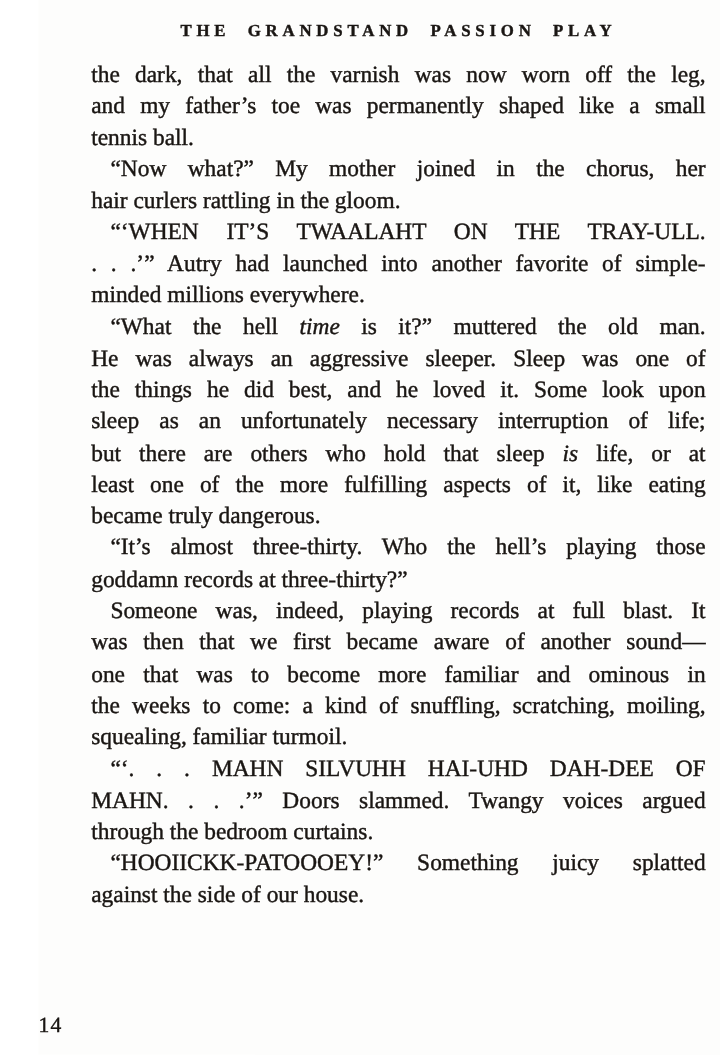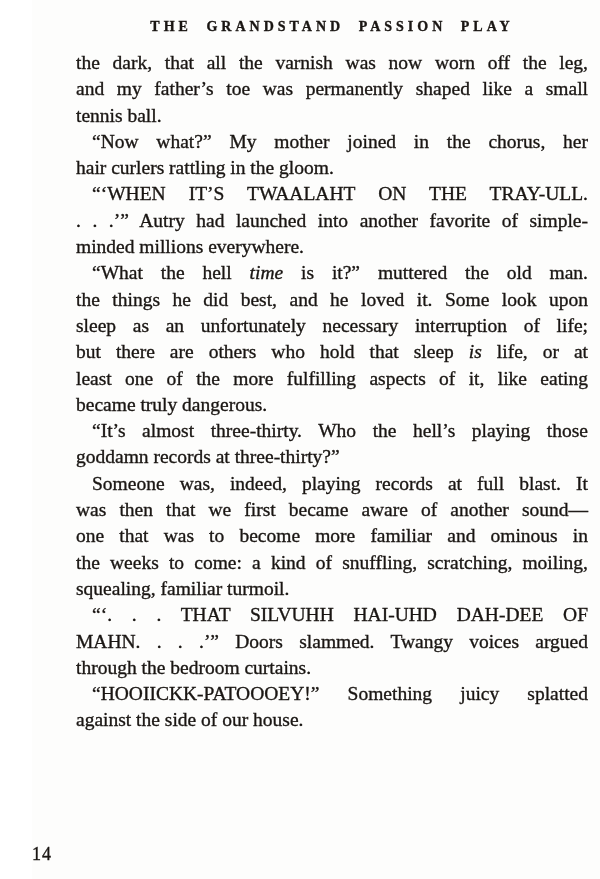--- a/index.html
+++ b/index.html
@@ -81,39 +81,40 @@
         <div class="line">“Now what?” My mother joined in the chorus, her</div>
         <div class="line">hair curlers rattling in the gloom.</div>
       </div>
       <div class="para indent">
         <div class="line">“‘WHEN IT’S TWAALAHT ON THE TRAY-ULL.</div>
         <div class="line">. . .’” Autry had launched into another favorite of simple-</div>
         <div class="line">minded millions everywhere.</div>
       </div>
       <div class="para indent">
         <div class="line">“What the hell <i>time</i> is it?” muttered the old man.</div>
+        <div class="line">He was always an aggressive sleeper. Sleep was one of</div>
         <div class="line">the things he did best, and he loved it. Some look upon</div>
         <div class="line">sleep as an unfortunately necessary interruption of life;</div>
         <div class="line">but there are others who hold that sleep <i>is</i> life, or at</div>
         <div class="line">least one of the more fulfilling aspects of it, like eating</div>
         <div class="line">became truly dangerous.</div>
       </div>
       <div class="para indent">
         <div class="line">“It’s almost three-thirty. Who the hell’s playing those</div>
         <div class="line">goddamn records at three-thirty?”</div>
       </div>
       <div class="para indent">
         <div class="line">Someone was, indeed, playing records at full blast. It</div>
         <div class="line">was then that we first became aware of another sound—</div>
         <div class="line">one that was to become more familiar and ominous in</div>
         <div class="line">the weeks to come: a kind of snuffling, scratching, moiling,</div>
         <div class="line">squealing, familiar turmoil.</div>
       </div>
       <div class="para indent">
-        <div class="line">“‘. . . THAT SILVUHH HAI-UHD DAH-DEE OF</div>
+        <div class="line">“‘. . . MAHN SILVUHH HAI-UHD DAH-DEE OF</div>
         <div class="line">MAHN. . . .’” Doors slammed. Twangy voices argued</div>
         <div class="line">through the bedroom curtains.</div>
       </div>
       <div class="para indent">
         <div class="line">“HOOIICKK-PATOOOEY!” Something juicy splatted</div>
         <div class="line">against the side of our house.</div>
       </div>
     </div>
 
   <div class="page-number">14</div>

